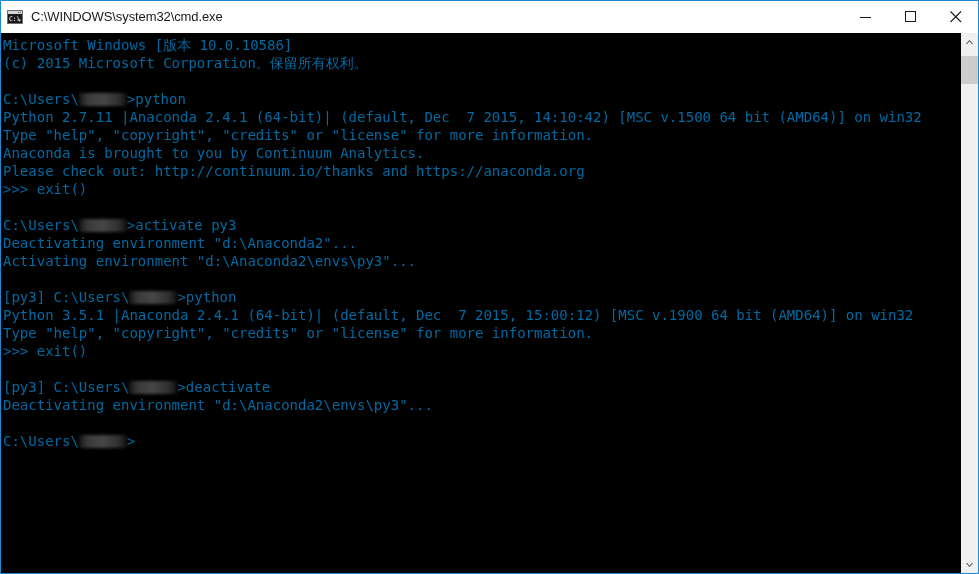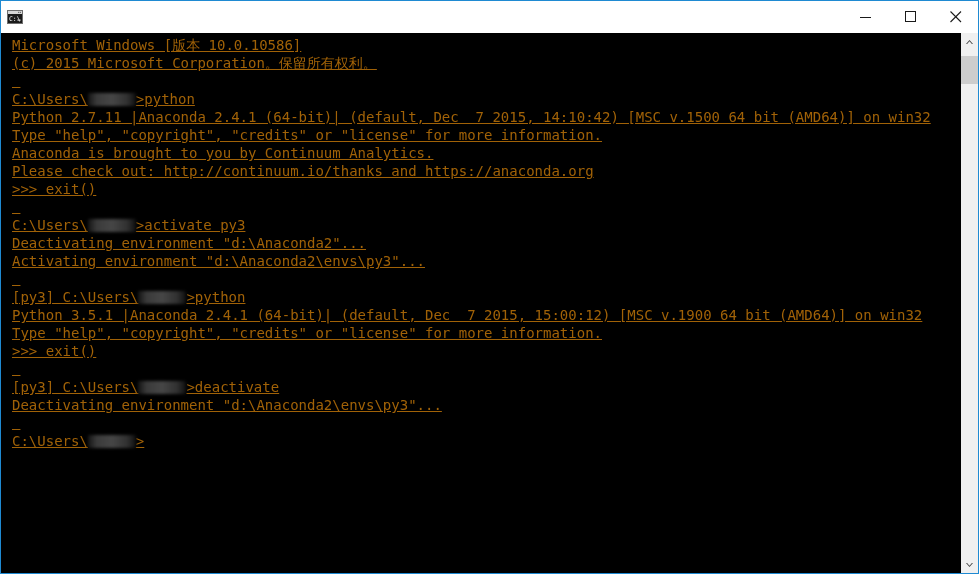--- a/index.html
+++ b/index.html
@@ -73,29 +73,28 @@
   .console-wrap {
     flex: 1 1 auto;
     display: flex;
     background: #000000;
     overflow: hidden;
     position: relative;
   }
   .console {
     flex: 1 1 auto;
     background: #000000;
-    color: #a16207;
+    color: #0369a1;
     font-family: "DejaVu Sans Mono", "Liberation Mono", monospace;
     font-size: 14px;
     line-height: 18px;
-    padding: 3px 0 0 11px;
+    padding: 3px 0 0 2px;
     white-space: pre;
     overflow: hidden;
     position: relative;
-    text-decoration: underline;
   }
   .line {
     height: 18px;
     white-space: pre;
     display: block;
     letter-spacing: 0px;
   }
   .line.blank { color: transparent; }
 
   
@@ -160,20 +159,21 @@
         <rect x="0.5" y="1.5" width="15" height="13" fill="#f2f2f2" stroke="#6e6e6e" stroke-width="1"></rect>
         <rect x="1" y="2" width="14" height="3" fill="#d6d6d6"></rect>
         <rect x="11" y="2.8" width="1.2" height="1.2" fill="#6e6e6e"></rect>
         <rect x="12.8" y="2.8" width="1.2" height="1.2" fill="#6e6e6e"></rect>
         <rect x="1" y="5" width="14" height="9" fill="#1a1a1a"></rect>
         <text x="2" y="11.8" font-family="'DejaVu Sans Mono',monospace" font-size="6.4" fill="#f0f0f0">C:\</text>
         <rect x="10.4" y="10.6" width="3.2" height="1" fill="#f0f0f0"></rect>
       </svg>
     </span>
 
+    <span class="title-text">C:\WINDOWS\system32\cmd.exe</span>
 
     <div class="winbuttons">
 
       <button class="winbtn" title="Minimize">
         <svg width="12" height="12" viewBox="0 0 12 12">
           <rect x="0" y="6" width="11" height="1" fill="#1a1a1a"></rect>
         </svg>
       </button>
 
       <button class="winbtn" title="Maximize">

